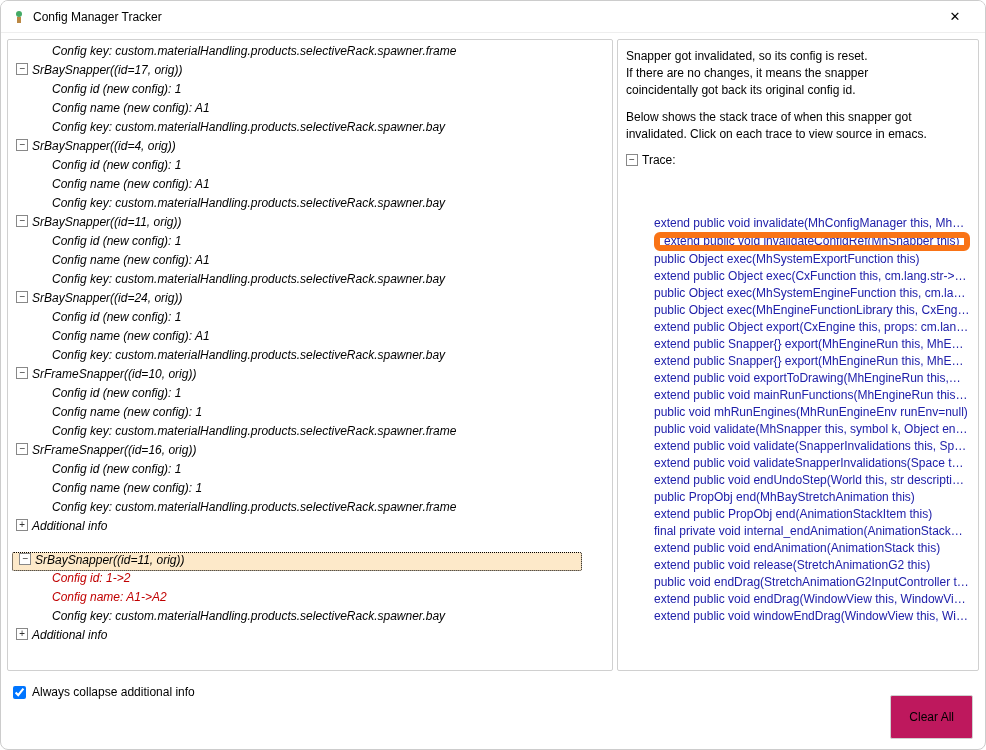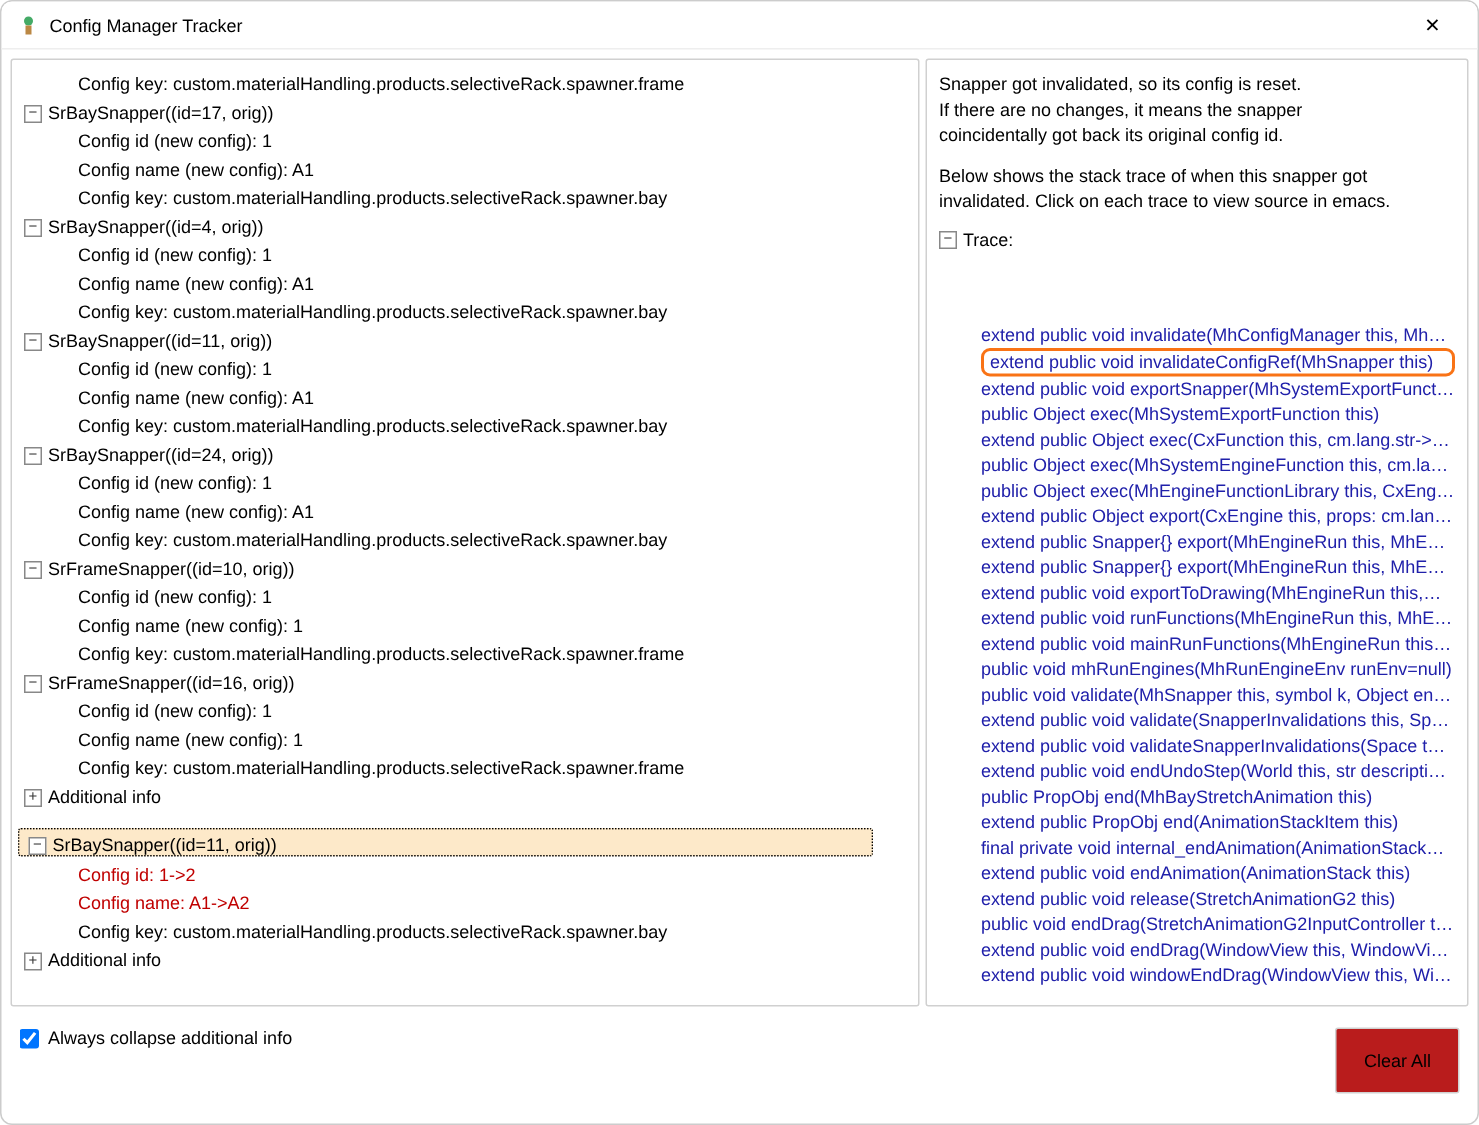--- a/index.html
+++ b/index.html
@@ -66,23 +66,24 @@
     height: 632px;
     padding: 4px 4px;
   }
   .right-panel {
     flex: 1;
     height: 632px;
     padding: 8px 8px 4px 8px;
   }
   .tree-row {
     display: flex;
-    align-items: flex-end;
+    align-items: flex-start;
     height: 19px;
     white-space: nowrap;
+    font-style: italic;
   }
   .exp {
     width: 12px;
     height: 12px;
     border: 1px solid #888;
     font-size: 10px;
     line-height: 10px;
     text-align: center;
     margin-right: 4px;
     cursor: pointer;
@@ -112,25 +113,26 @@
     align-items: center;
     gap: 6px;
     font-size: 12px;
   }
   .checkbox-row input {
     width: 13px;
     height: 13px;
   }
   .clear-btn {
     border: 1px solid #d0d0d0;
-    background: #b91c1c;
+    background: #be185d;
     padding: 14px 18px;
     font-size: 12px;
     cursor: pointer;
     border-radius: 2px;
+    margin-top: 10px;
   }
   .trace-text {
     font-size: 12px;
     line-height: 17px;
     margin-bottom: 10px;
   }
   .trace-root {
     display: flex;
     align-items: center;
   }
@@ -141,21 +143,21 @@
   .trace-item {
     color: #2020aa;
     height: 17px;
     line-height: 17px;
     white-space: nowrap;
     overflow: hidden;
     text-overflow: ellipsis;
     cursor: pointer;
   }
   .trace-item.hl {
-    border: 2px solid #f97316;
+    border: 6px solid #f97316;
     border-radius: 6px;
     padding: 0 4px;
     height: 19px;
     line-height: 15px;
     display: flex;
     align-items: center;
   }
   .right-panel::-webkit-scrollbar,
   .left-panel::-webkit-scrollbar { width: 12px; }
   .right-panel::-webkit-scrollbar-thumb,
@@ -354,30 +356,28 @@
 coincidentally got back its original config id.</div>
       <div class="trace-text" id="para2" style="white-space:pre-line;">Below shows the stack trace of when this snapper got
 invalidated. Click on each trace to view source in emacs.</div>
       <div class="trace-root">
         <span class="exp">−</span>
         <span>Trace:</span>
       </div>
       <div class="trace-list" id="trace-list">
           <div class="trace-item">extend public void invalidate(MhConfigManager this, Mh…</div>
           <div class="trace-item hl">extend public void invalidateConfigRef(MhSnapper this)</div>
-          <div class="trace-item">extend public void exportSnapper(MhSystemExportFuncti…</div>
           <div class="trace-item">public Object exec(MhSystemExportFunction this)</div>
           <div class="trace-item">extend public Object exec(CxFunction this, cm.lang.str-&gt;…</div>
           <div class="trace-item">public Object exec(MhSystemEngineFunction this, cm.lan…</div>
           <div class="trace-item">public Object exec(MhEngineFunctionLibrary this, CxEngi…</div>
           <div class="trace-item">extend public Object export(CxEngine this, props: cm.lan…</div>
           <div class="trace-item">extend public Snapper{} export(MhEngineRun this, MhEn…</div>
           <div class="trace-item">extend public Snapper{} export(MhEngineRun this, MhEn…</div>
           <div class="trace-item">extend public void exportToDrawing(MhEngineRun this,…</div>
-          <div class="trace-item">extend public void runFunctions(MhEngineRun this, MhE…</div>
           <div class="trace-item">extend public void mainRunFunctions(MhEngineRun this,…</div>
           <div class="trace-item">public void mhRunEngines(MhRunEngineEnv runEnv=null)</div>
           <div class="trace-item">public void validate(MhSnapper this, symbol k, Object en…</div>
           <div class="trace-item">extend public void validate(SnapperInvalidations this, Sp…</div>
           <div class="trace-item">extend public void validateSnapperInvalidations(Space this)</div>
           <div class="trace-item">extend public void endUndoStep(World this, str descriptio…</div>
           <div class="trace-item">public PropObj end(MhBayStretchAnimation this)</div>
           <div class="trace-item">extend public PropObj end(AnimationStackItem this)</div>
           <div class="trace-item">final private void internal_endAnimation(AnimationStack…</div>
           <div class="trace-item">extend public void endAnimation(AnimationStack this)</div>

